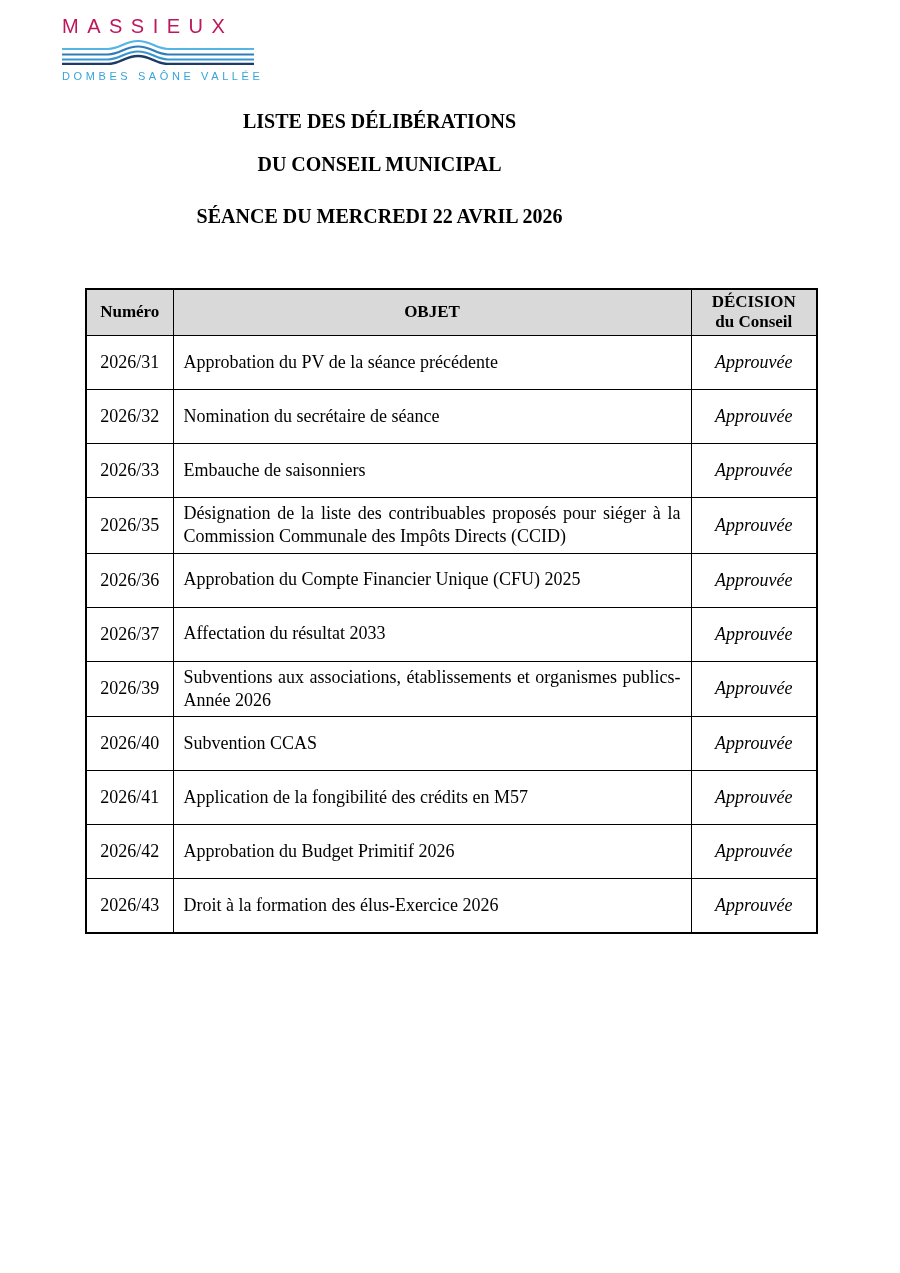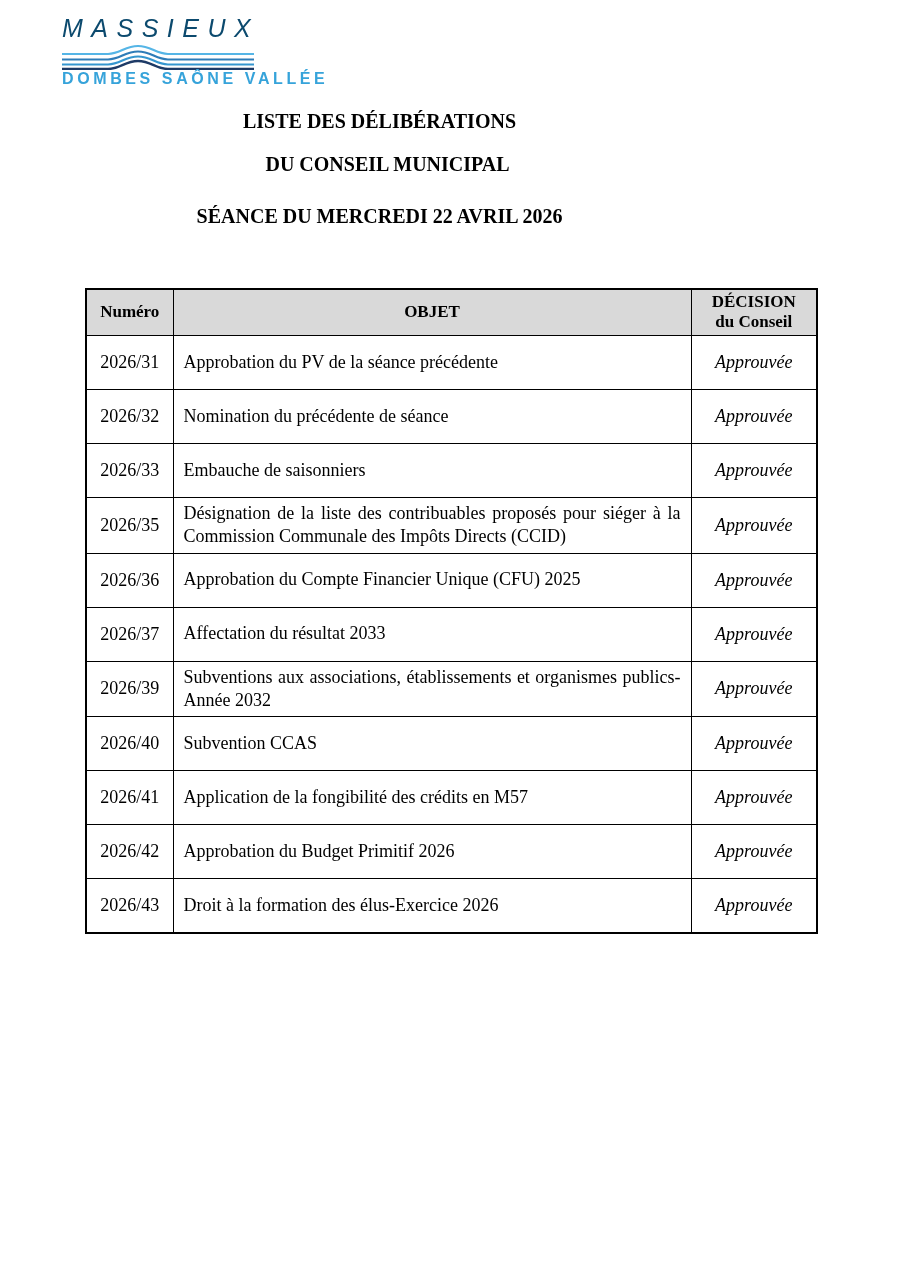--- a/index.html
+++ b/index.html
@@ -14,49 +14,49 @@
   }
 
   
   .logo {
     position: absolute;
     left: 62px; top: 16px;
     width: 200px;
   }
   .logo-name {
     font-family: "Liberation Sans", sans-serif;
-    color: #0c4a6e;
-    font-size: 25px;
+    color: #be185d;
+    font-size: 20px;
     font-weight: 400;
     letter-spacing: 8.5px;
     white-space: nowrap;
     line-height: 1;
-    font-style: italic;
   }
   .logo-waves { display: block; margin-top: 3px; }
   .logo-tagline {
     font-family: "Liberation Sans", sans-serif;
     color: #36a3da;
-    font-size: 16px;
-    font-weight: 700;
+    font-size: 11px;
+    font-weight: 400;
     letter-spacing: 3.6px;
     white-space: nowrap;
+    margin-top: 5px;
   }
 
   
   .doc-title {
     position: absolute;
     left: 0; width: 759px;
     text-align: center;
     font-weight: 700;
     font-size: 20px;
     line-height: 1;
   }
   .t1 { top: 111px; }
-  .t2 { top: 154px; margin-left: 8px; }
+  .t2 { top: 154px; }
   .t3 { top: 206px; }
 
   
   table.deliberations {
     position: absolute;
     left: 85px; top: 288px;
     width: 731px;
     border-collapse: collapse;
     table-layout: fixed;
     border: 2px solid #000;
@@ -122,21 +122,21 @@
     </tr>
   </thead>
   <tbody>
     <tr>
       <td class="numero-cell">2026/31</td>
       <td class="objet-cell">Approbation du PV de la séance précédente</td>
       <td class="decision-cell">Approuvée</td>
     </tr>
     <tr>
       <td class="numero-cell">2026/32</td>
-      <td class="objet-cell">Nomination du précédente de séance</td>
+      <td class="objet-cell">Nomination du secrétaire de séance</td>
       <td class="decision-cell">Approuvée</td>
     </tr>
     <tr>
       <td class="numero-cell">2026/33</td>
       <td class="objet-cell">Embauche de saisonniers</td>
       <td class="decision-cell">Approuvée</td>
     </tr>
     <tr>
       <td class="numero-cell">2026/35</td>
       <td class="objet-cell">Désignation de la liste des contribuables proposés pour siéger à la Commission Communale des Impôts Directs (CCID)</td>
@@ -147,21 +147,21 @@
       <td class="objet-cell">Approbation du Compte Financier Unique (CFU) 2025</td>
       <td class="decision-cell">Approuvée</td>
     </tr>
     <tr>
       <td class="numero-cell">2026/37</td>
       <td class="objet-cell">Affectation du résultat 2033</td>
       <td class="decision-cell">Approuvée</td>
     </tr>
     <tr>
       <td class="numero-cell">2026/39</td>
-      <td class="objet-cell">Subventions aux associations, établissements et organismes publics-Année 2032</td>
+      <td class="objet-cell">Subventions aux associations, établissements et organismes publics-Année 2026</td>
       <td class="decision-cell">Approuvée</td>
     </tr>
     <tr>
       <td class="numero-cell">2026/40</td>
       <td class="objet-cell">Subvention CCAS</td>
       <td class="decision-cell">Approuvée</td>
     </tr>
     <tr>
       <td class="numero-cell">2026/41</td>
       <td class="objet-cell">Application de la fongibilité des crédits en M57</td>

